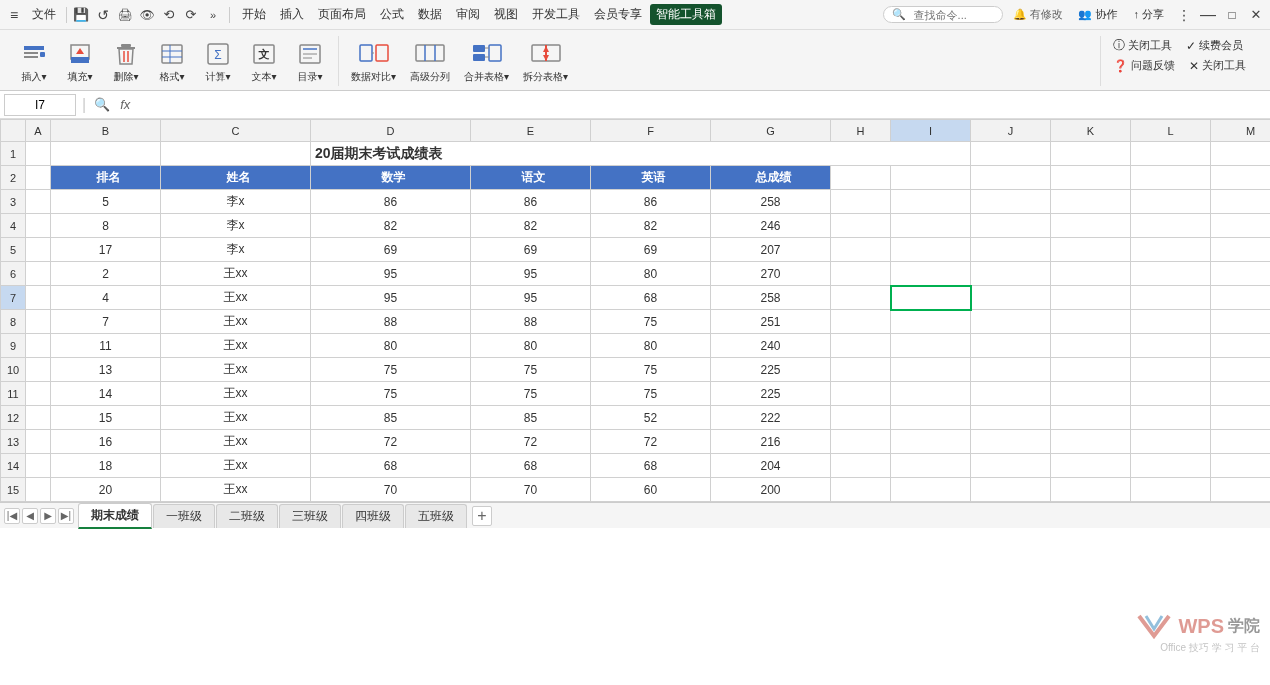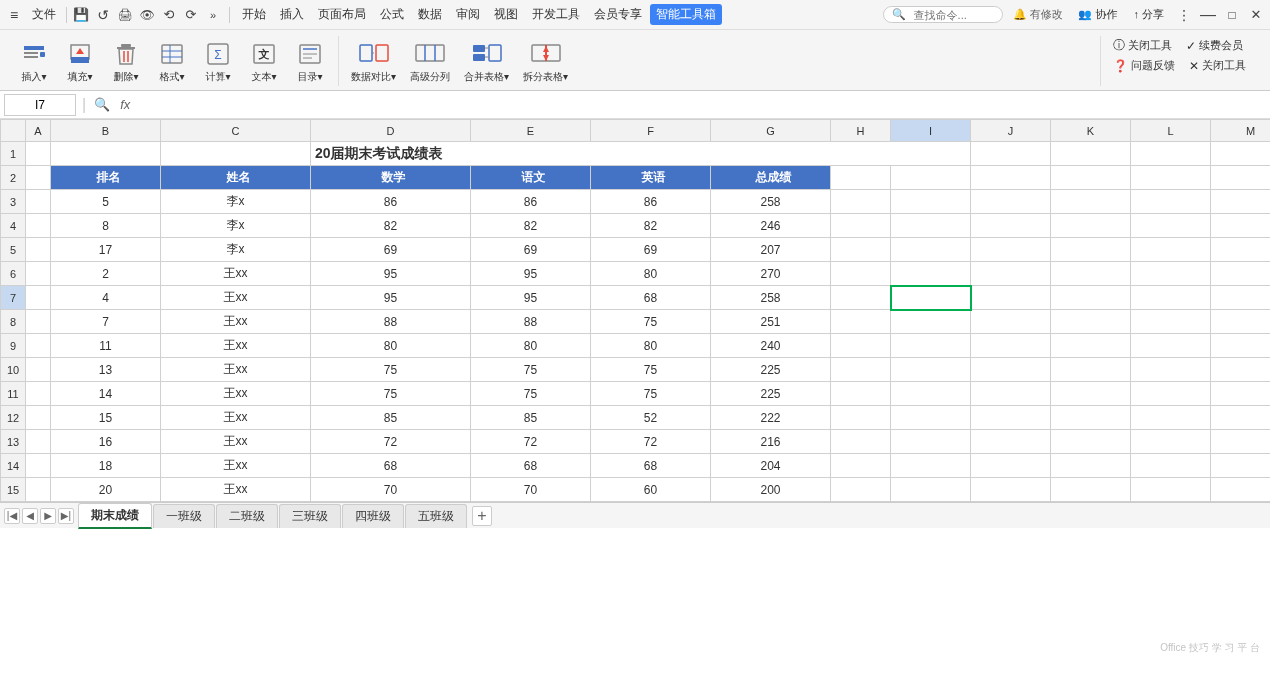--- a/index.html
+++ b/index.html
@@ -6,21 +6,21 @@
     body { font-family: 'Microsoft YaHei', SimSun, Arial, sans-serif; font-size: 12px; background: #fff; overflow: hidden; width: 1270px; height: 685px; }
 
     
     .menu-bar {
       display: flex; align-items: center; height: 30px; background: #f5f5f5;
       border-bottom: 1px solid #ddd; padding: 0 4px; gap: 2px;
     }
     .menu-bar-left { display: flex; align-items: center; gap: 2px; }
     .menu-icon { width: 20px; height: 20px; display: flex; align-items: center; justify-content: center; cursor: pointer; font-size: 14px; color: #444; }
     .menu-item { padding: 2px 6px; cursor: pointer; font-size: 12px; color: #333; border-radius: 3px; white-space: nowrap; }
-    .menu-item.active { background: #3b82f6; color: #fff; border-radius: 3px; }
+    .menu-item.active { background: #14532d; color: #fff; border-radius: 3px; }
     .menu-bar-right { margin-left: auto; display: flex; align-items: center; gap: 4px; }
     .menu-search { display: flex; align-items: center; border: 1px solid #ccc; border-radius: 10px; padding: 1px 8px; background: #fff; min-width: 120px; }
     .menu-search input { border: none; outline: none; font-size: 11px; color: #999; width: 90px; }
 
     
     .ribbon { background: #f5f5f5; border-bottom: 1px solid #ccc; padding: 4px 8px 2px; }
     .ribbon-btn { display: flex; flex-direction: column; align-items: center; cursor: pointer; padding: 2px 6px; border-radius: 3px; min-width: 40px; }
     .ribbon-btn-icon { width: 32px; height: 32px; display: flex; align-items: center; justify-content: center; }
     .ribbon-btn-label { font-size: 10px; color: #333; white-space: nowrap; }
     .ribbon-side { display: flex; flex-direction: column; gap: 2px; padding: 0 8px; border-left: 1px solid #ddd; }
@@ -572,14 +572,22 @@
   <div class="sheet-tab active">期末成绩</div>
   <div class="sheet-tab">一班级</div>
   <div class="sheet-tab">二班级</div>
   <div class="sheet-tab">三班级</div>
   <div class="sheet-tab">四班级</div>
   <div class="sheet-tab">五班级</div>
   <div class="tab-add">+</div>
 </div>
 
 <div class="wps-watermark">
+  <div class="wps-logo">
+    <svg width="40" height="30" viewBox="0 0 40 30">
+      <path d="M5 5 L20 25 L35 5" fill="none" stroke="#c0392b" stroke-width="4"></path>
+      <path d="M12 5 L20 18 L28 5" fill="none" stroke="#2980b9" stroke-width="3"></path>
+    </svg>
+    <span style="font-size:20px;font-weight:bold;color:#c0392b;">WPS</span>
+    <span style="font-size:16px;font-weight:bold;color:#333;">学院</span>
+  </div>
   <div style="font-size:10px;color:#888;">Office 技巧 学 习 平 台</div>
 </div>
 
 </body></html>

